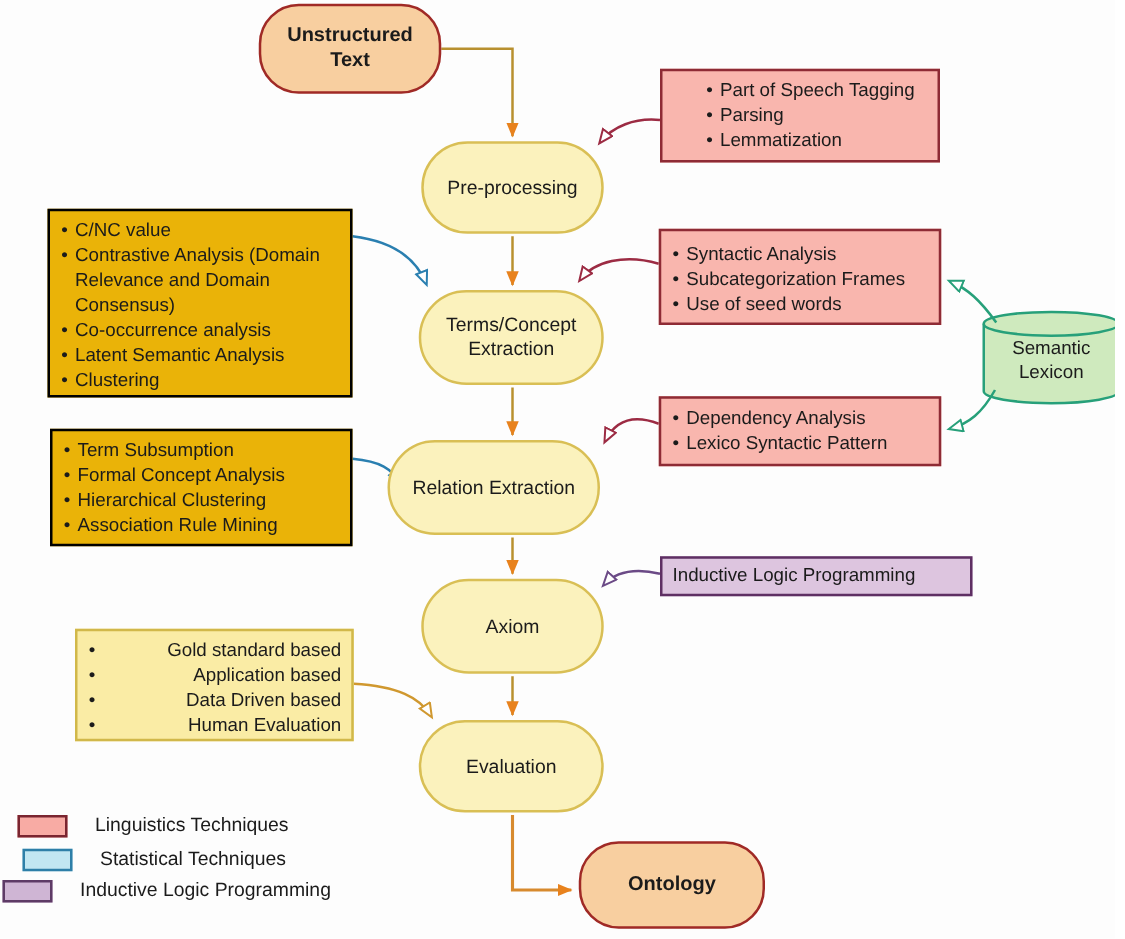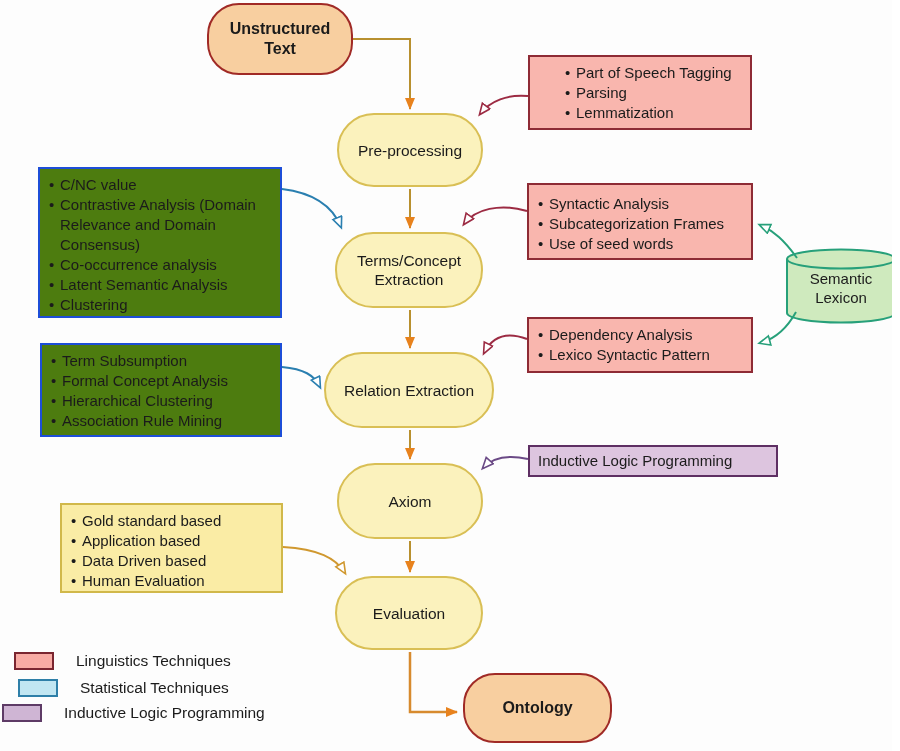--- a/index.html
+++ b/index.html
@@ -22,23 +22,23 @@
     display:flex;align-items:center;justify-content:center;text-align:center;
     font-weight:bold;font-size:16px;line-height:20px;z-index:2;
   }
 
   
   .callout{z-index:2;font-size:15px;line-height:20px;padding:6px 8px;background:#fff;}
   .callout ul{margin:0;padding:0;list-style:none;}
   .callout li{padding-left:12px;position:relative;}
   .callout li::before{content:"\2022";position:absolute;left:1px;}
   .linguistic{background:#f9b6ae;border:2px solid #8e2b35;}
-  .statistical{background:#4d7c0f;border:2px solid #1d4ed8;}
+  .statistical{background:#eab308;border:2px solid #000000;}
   .ilp{background:#ddc5df;border:2px solid #5e2f63;padding:4px 8px;}
-  .evalbox{background:#faeca5;border:2px solid #d1b84a;}
+  .evalbox{background:#faeca5;border:2px solid #d1b84a;text-align:right;}
 
   
   .lexicon-label{
     z-index:2;width:108px;text-align:center;font-size:15px;line-height:19px;
   }
 
   
   .legend-row{position:absolute;display:flex;align-items:center;z-index:2;height:22px;}
   .swatch{display:inline-block;width:40px;height:18px;box-sizing:border-box;margin-right:22px;}
   .sw-pink{background:#f8aba4;border:2px solid #7a2530;}
@@ -101,21 +101,21 @@
   </div>
 
   <div class="abs node" style="left:337px;top:113px;width:146px;height:74px;">
     <span>Pre-processing</span>
   </div>
 
   <div class="abs node" style="left:335px;top:232px;width:148px;height:76px;">
     <span style="width:110px;">Terms/Concept Extraction</span>
   </div>
 
-  <div class="abs node" style="left:324px;top:352px;width:170px;height:76px;align-items:center;">
+  <div class="abs node" style="left:310px;top:352px;width:170px;height:76px;align-items:center;">
     <span>Relation Extraction</span>
   </div>
 
   <div class="abs node" style="left:337px;top:463px;width:146px;height:76px;">
     <span>Axiom</span>
   </div>
 
   <div class="abs node" style="left:335px;top:576px;width:148px;height:74px;">
     <span>Evaluation</span>
   </div>

